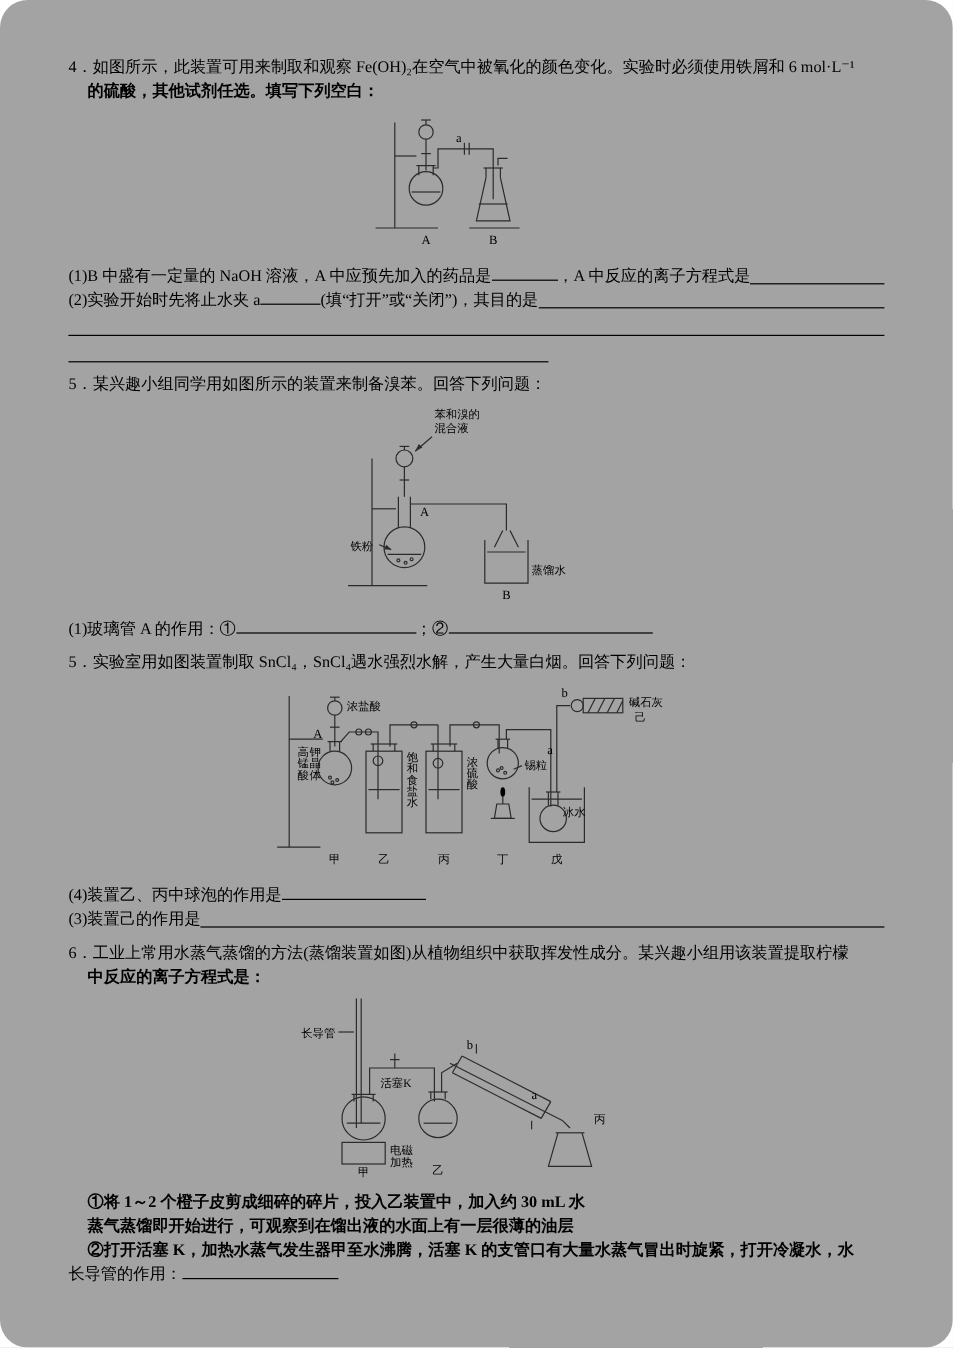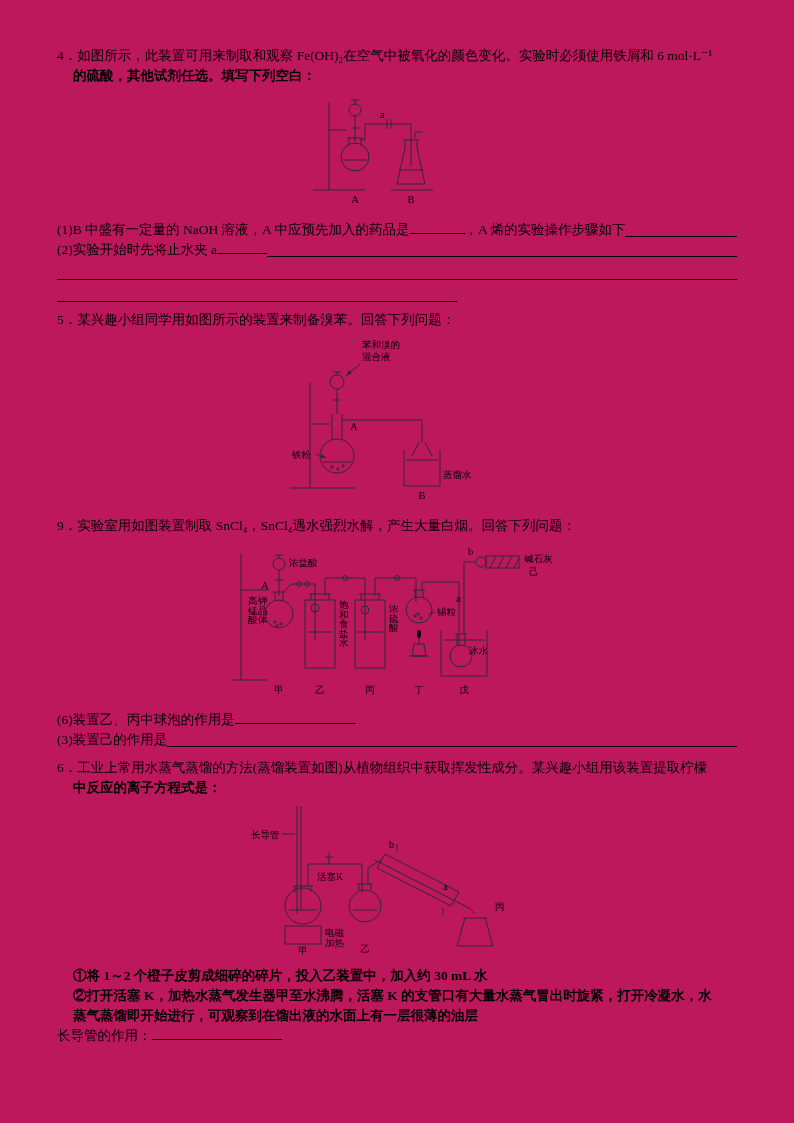--- a/index.html
+++ b/index.html
@@ -1,21 +1,21 @@
 <!DOCTYPE html>
 <html><head>
 <meta charset="utf-8">
 <style>
   * { margin:0; padding:0; box-sizing:border-box; }
   html,body { background:#ffffff; }
   .page {
-    width:794px; height:1123px; background:#be185d; color:#000;
+    width:794px; height:1123px; background:#a3a3a3; color:#000;
     font-family:"Liberation Serif","DejaVu Serif",serif;
     font-size:13.5px; line-height:20px;
-    padding:46px 57px 20px 57px; overflow:hidden;
+    padding:46px 57px 20px 57px; overflow:hidden;border-radius:23px;
   }
   .question { margin-bottom:8px; }
   .line { min-height:20px; }
   .indent { padding-left:16px;font-weight:bold; }
   .flex { display:flex; }
   .flex > span { white-space:nowrap; }
   .fill { flex:1 1 auto; border-bottom:1px solid #000; margin-bottom:3px; }
   .blank { display:inline-block; border-bottom:1px solid #000; height:1em; }
   .blank-row { height:20px; border-bottom:1px solid #000; margin-bottom:2px; }
   .blank-row.partial { width:400px; border-bottom:1px solid #000; }
@@ -74,26 +74,27 @@
         </g>
         <text x="73" y="28">a</text>
         <text x="48" y="113" class="mid">A</text>
         <text x="104" y="113" class="mid">B</text>
       </svg>
     </div>
 
     <p class="line flex">
       <span>(1)B 中盛有一定量的 NaOH 溶液，A 中应预先加入的药品是</span>
         <span class="blank" style="width:55px"></span>
-        <span>，A 烯的实验操作步骤如下</span>
+        <span>，A 中反应的离子方程式是</span>
         <span class="fill"></span>
     </p>
     <p class="line flex">
       <span>(2)实验开始时先将止水夹 a</span>
         <span class="blank" style="width:50px"></span>
+        <span>(填“打开”或“关闭”)，其目的是</span>
         <span class="fill"></span>
     </p>
     <div class="blank-row"></div>
     <div class="blank-row partial"></div>
   </section>
 
   <section class="question">
     <p class="line"><span>5．某兴趣小组同学用如图所示的装置来制备溴苯。回答下列问题：</span></p>
 
     <div class="diagram-wrap">
@@ -135,24 +136,27 @@
         </g>
         <text x="82" y="14" class="cn">苯和溴的</text>
         <text x="82" y="26" class="cn">混合液</text>
         <text x="70" y="96">A</text>
         <text x="12" y="124" class="cn">铁粉</text>
         <text x="163" y="144" class="cn">蒸馏水</text>
         <text x="142" y="165" class="mid">B</text>
       </svg>
     </div>
 
+    <p class="line">
+      <span>(1)玻璃管 A 的作用：①</span><span class="blank" style="width:150px"></span><span>；②</span><span class="blank" style="width:170px"></span>
+    </p>
   </section>
 
   <section class="question">
-    <p class="line"><span>9．实验室用如图装置制取 SnCl₄，SnCl₄遇水强烈水解，产生大量白烟。回答下列问题：</span></p>
+    <p class="line"><span>5．实验室用如图装置制取 SnCl₄，SnCl₄遇水强烈水解，产生大量白烟。回答下列问题：</span></p>
 
     <div class="diagram-wrap">
       <svg width="332" height="158" viewBox="0 0 332 158">
         <g class="ln">
 
           <line x1="10" y1="14" x2="10" y2="140"></line>
           <line x1="0" y1="140" x2="36" y2="140"></line>
           <line x1="10" y1="50" x2="38" y2="50"></line>
 
           <line x1="44" y1="15" x2="52" y2="15"></line>
@@ -242,21 +246,21 @@
         <text x="237" y="15">b</text>
         <text x="48" y="153" class="cn mid">甲</text>
         <text x="89" y="153" class="cn mid">乙</text>
         <text x="139" y="153" class="cn mid">丙</text>
         <text x="188" y="153" class="cn mid">丁</text>
         <text x="233" y="153" class="cn mid">戊</text>
       </svg>
     </div>
 
     <p class="line">
-      <span>(6)装置乙、丙中球泡的作用是</span><span class="blank" style="width:120px"></span>
+      <span>(4)装置乙、丙中球泡的作用是</span><span class="blank" style="width:120px"></span>
     </p>
     <p class="line flex">
       <span>(3)装置己的作用是</span>
         <span class="fill"></span>
     </p>
   </section>
 
   <section class="question">
     <p class="line"><span>6．工业上常用水蒸气蒸馏的方法(蒸馏装置如图)从植物组织中获取挥发性成分。某兴趣小组用该装置提取柠檬</span></p>
     <p class="line indent"><span>中反应的离子方程式是：</span></p>
@@ -310,20 +314,20 @@
         <text x="196" y="88">a</text>
         <text x="248" y="108" class="cn">丙</text>
         <text x="78" y="134" class="cn">电磁</text>
         <text x="78" y="144" class="cn">加热</text>
         <text x="56" y="152" class="cn mid">甲</text>
         <text x="118" y="150" class="cn mid">乙</text>
       </svg>
     </div>
 
     <p class="line indent"><span>①将 1～2 个橙子皮剪成细碎的碎片，投入乙装置中，加入约 30 mL 水</span></p>
+    <p class="line indent"><span>蒸气蒸馏即开始进行，可观察到在馏出液的水面上有一层很薄的油层</span></p>
     <p class="line indent"><span>②打开活塞 K，加热水蒸气发生器甲至水沸腾，活塞 K 的支管口有大量水蒸气冒出时旋紧，打开冷凝水，水</span></p>
-    <p class="line indent"><span>蒸气蒸馏即开始进行，可观察到在馏出液的水面上有一层很薄的油层</span></p>
     <p class="line">
       <span>长导管的作用：</span><span class="blank" style="width:130px"></span>
     </p>
   </section>
 
 </div>
 
 </body></html>

